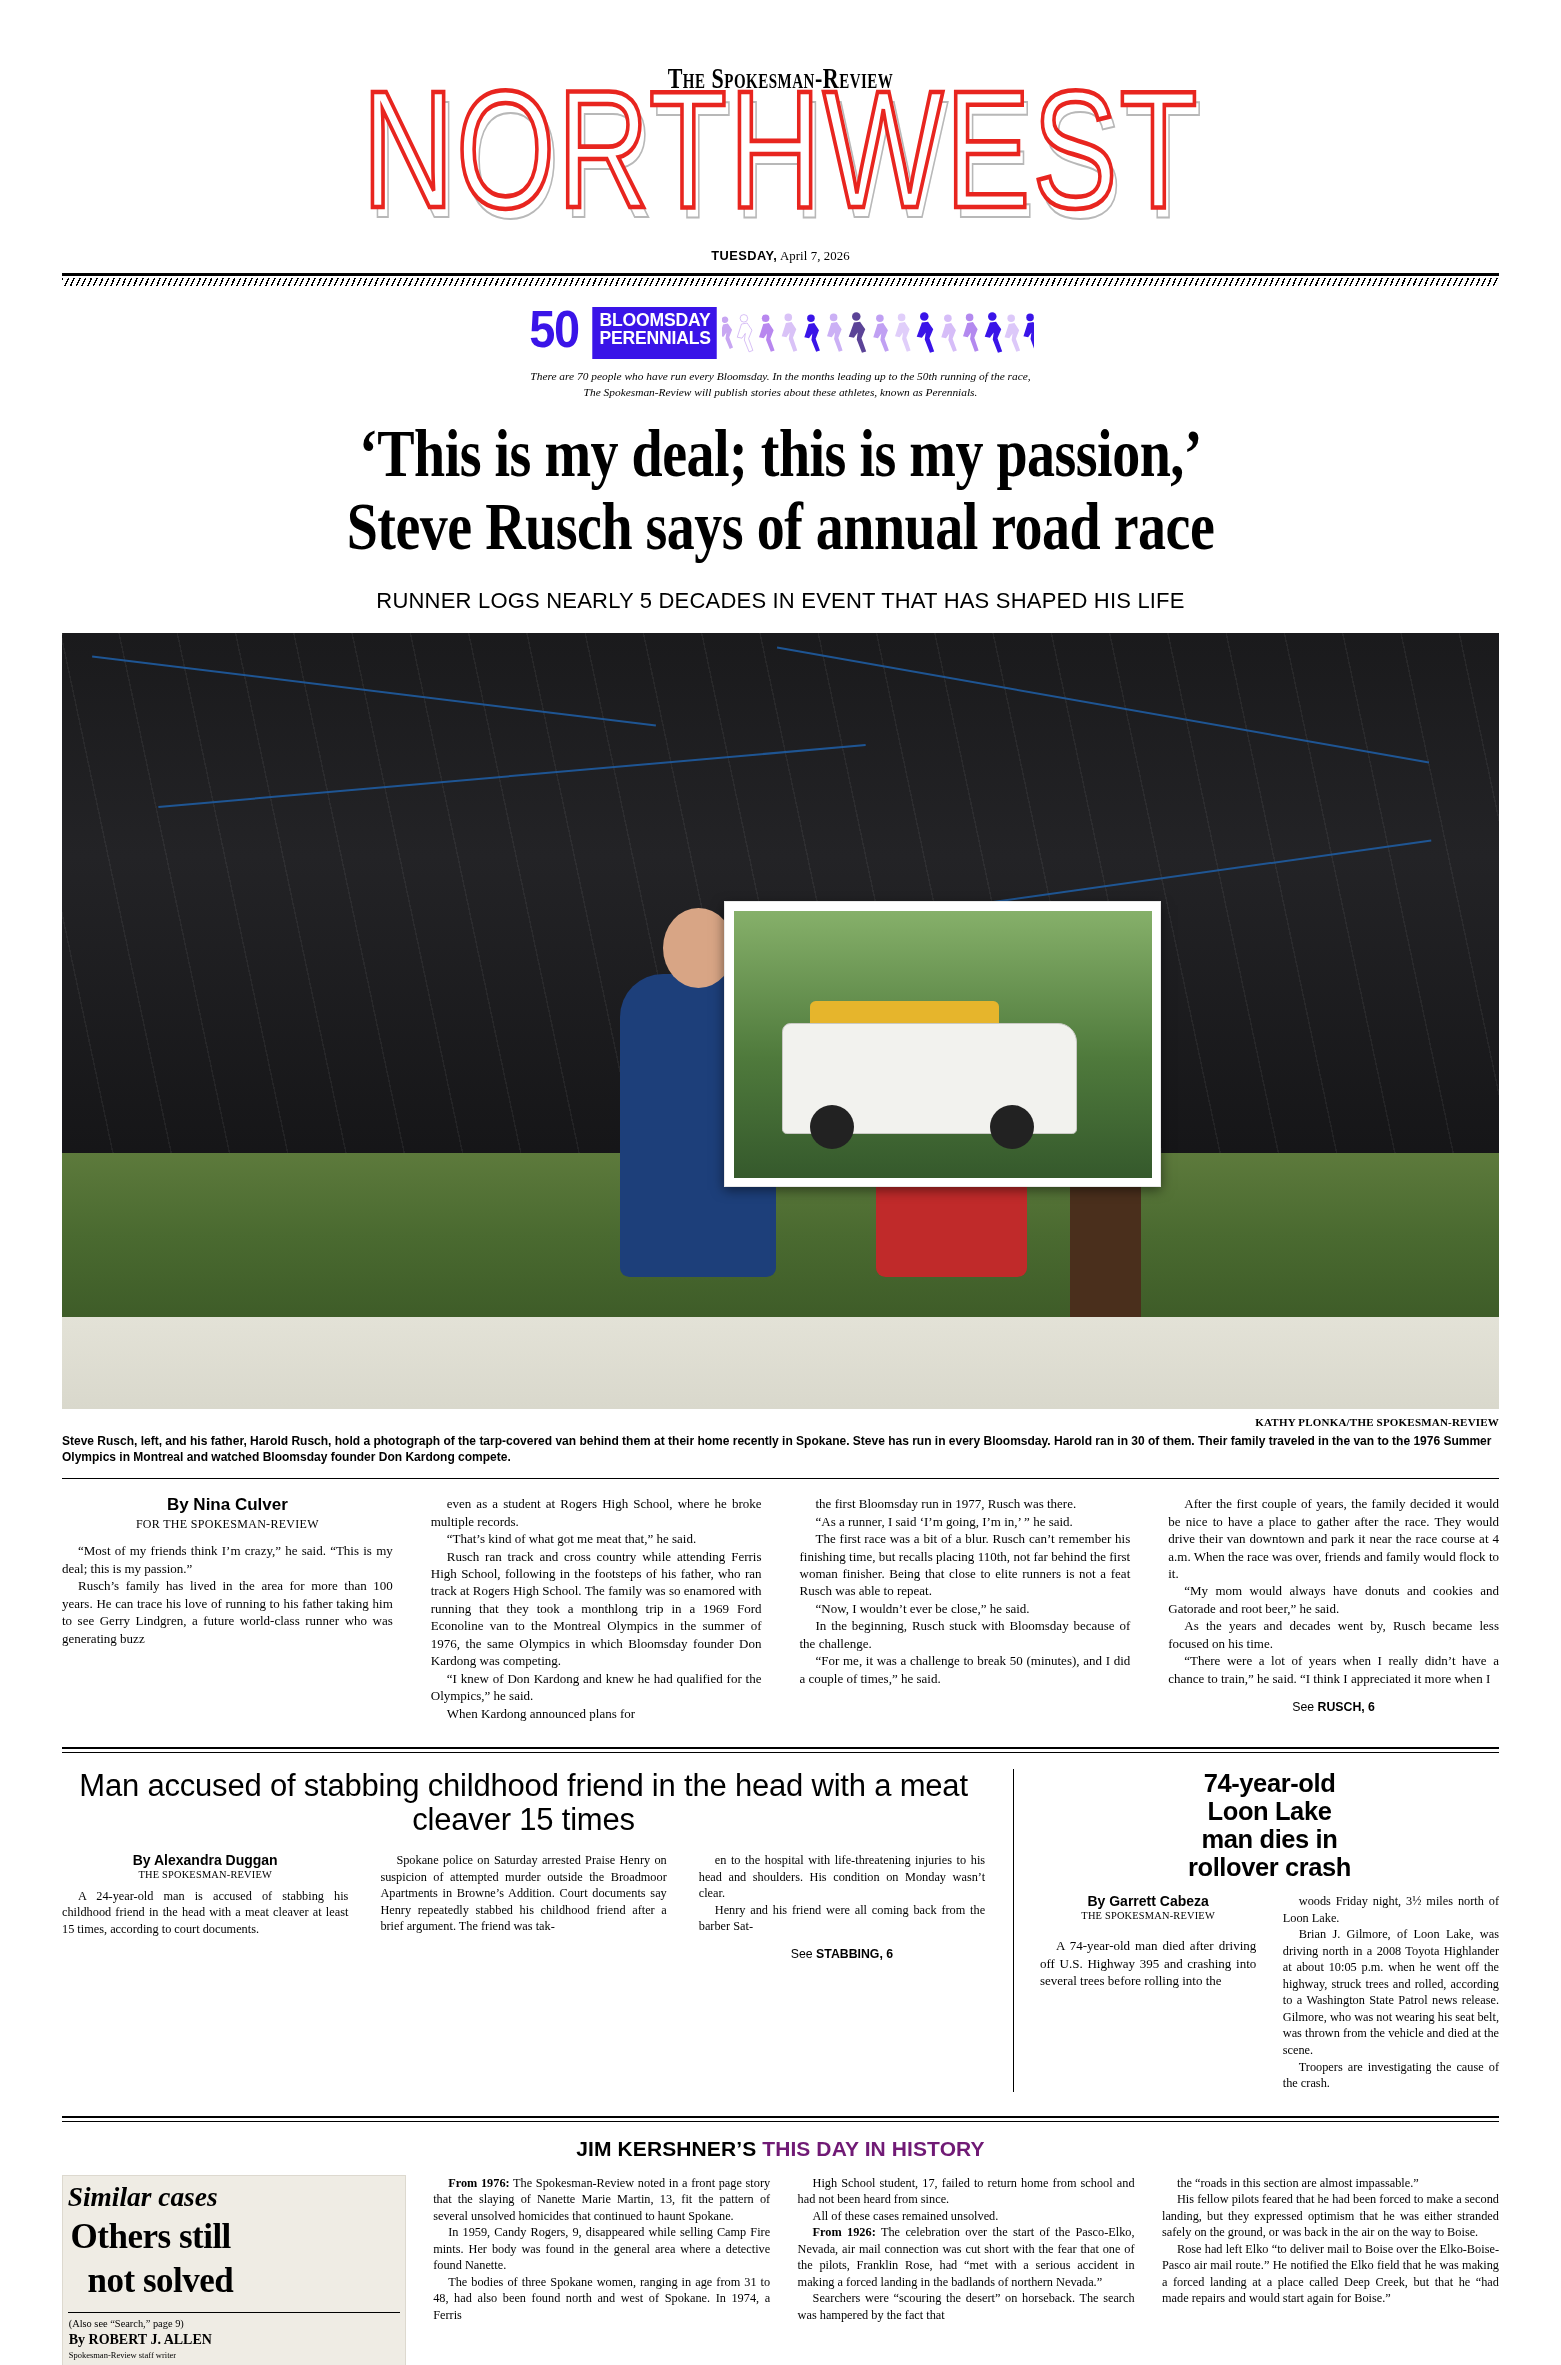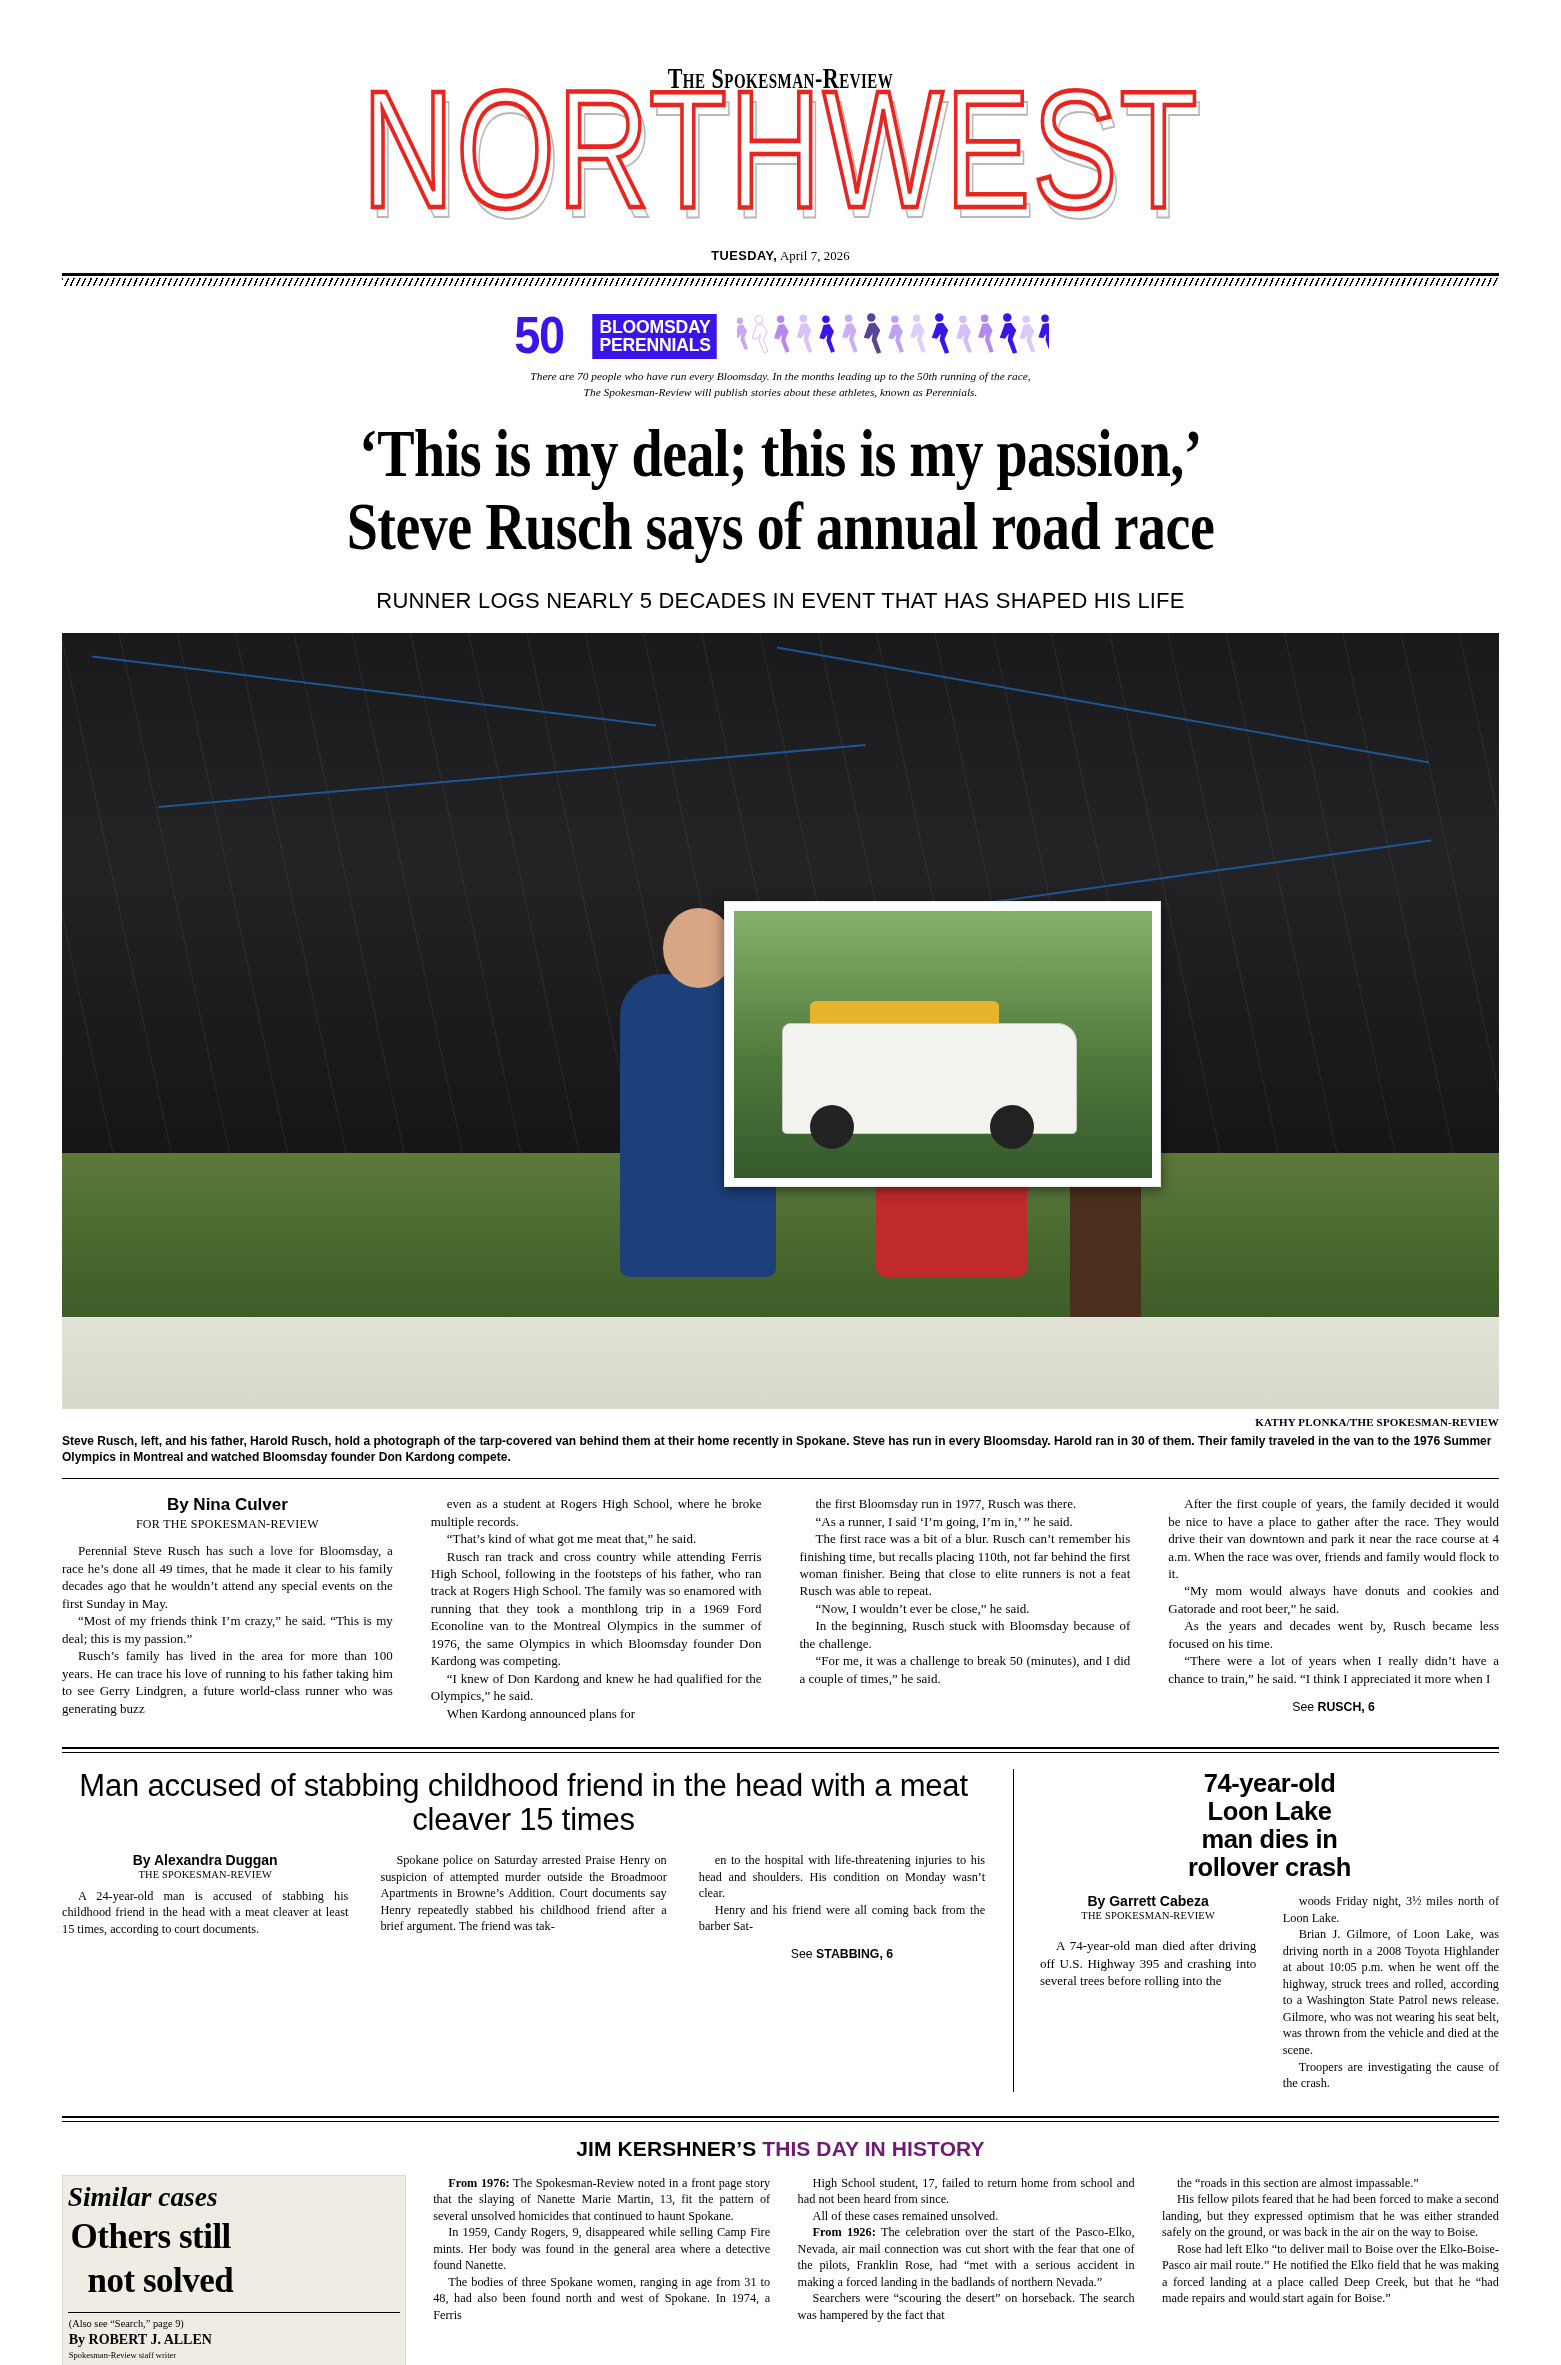--- a/index.html
+++ b/index.html
@@ -69,21 +69,21 @@
   .dateline .dt{font-family:"Liberation Serif",serif;}
   .rule-thick{height:3.3px;background:#000;margin-top:8.5px;}
   .rule-zig{
     height:7.6px;margin-top:2.4px;
     background:repeating-linear-gradient(115deg,#000 0 1.4px,transparent 1.4px 5.2px);
   }
 
   
   .bd-banner{
     margin-top:21px;
-    display:flex;align-items:flex-end;justify-content:center;gap:15px;
+    display:flex;justify-content:center;gap:0;
     height:52px;
   }
   .bd-50{
     font-family:"Liberation Sans",sans-serif;
     font-weight:700;font-size:51px;color:#3a14e8;
     line-height:.9; letter-spacing:-1.4px;
     transform:scaleX(.92);
   }
   .bd-box{
     background:#3a14e8;color:#fff;
@@ -395,21 +395,20 @@
   <div class="photo-credit">KATHY PLONKA/THE SPOKESMAN-REVIEW</div>
   <div class="photo-caption">Steve Rusch, left, and his father, Harold Rusch, hold a photograph of the tarp-covered van behind them at their home recently in Spokane. Steve has run in every Bloomsday. Harold ran in 30 of them. Their family traveled in the van to the 1976 Summer Olympics in Montreal and watched Bloomsday founder Don Kardong compete.</div>
 
   <div class="rule-hair"></div>
 
   <div class="story-cols">
     <div>
       <div class="byline">By Nina Culver</div>
       <div class="byline-org">FOR THE SPOKESMAN-REVIEW</div>
       <div class="bodytext">
-          <p>Perennial Steve Rusch has such a love for Bloomsday, a race he’s done all 49 times, that he made it clear to his family decades ago that he wouldn’t attend any special events on the first Sunday in May.</p>
           <p>“Most of my friends think I’m crazy,” he said. “This is my deal; this is my passion.”</p>
           <p>Rusch’s family has lived in the area for more than 100 years. He can trace his love of running to his father taking him to see Gerry Lindgren, a future world-class runner who was generating buzz</p>
         </div>
     </div>
     <div>
       <div class="bodytext">
           <p>even as a student at Rogers High School, where he broke multiple records.</p>
           <p>“That’s kind of what got me meat that,” he said.</p>
           <p>Rusch ran track and cross country while attending Ferris High School, following in the footsteps of his father, who ran track at Rogers High School. The family was so enamored with running that they took a monthlong trip in a 1969 Ford Econoline van to the Montreal Olympics in the summer of 1976, the same Olympics in which Bloomsday founder Don Kardong was competing.</p>
           <p>“I knew of Don Kardong and knew he had qualified for the Olympics,” he said.</p>

